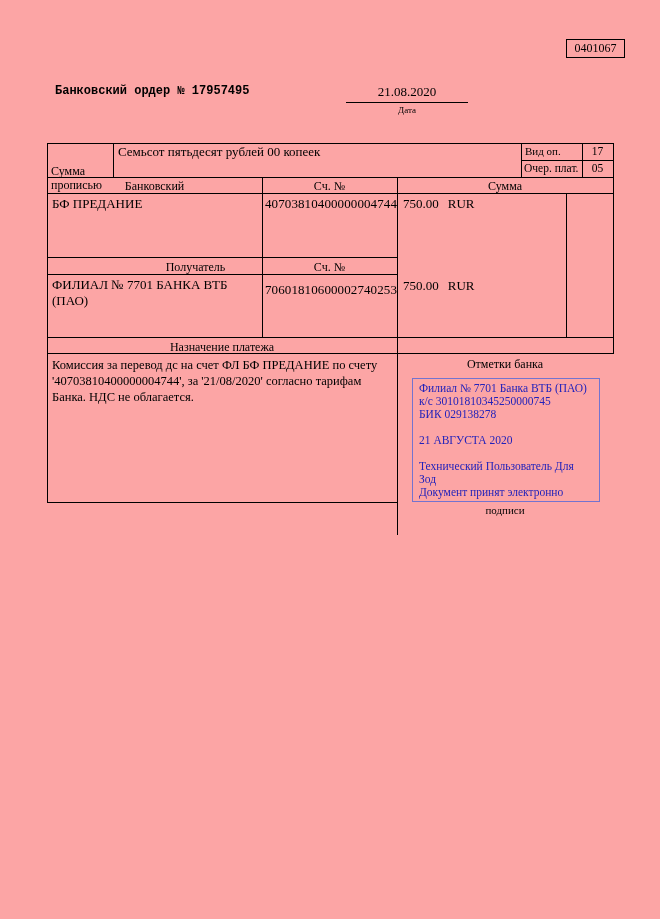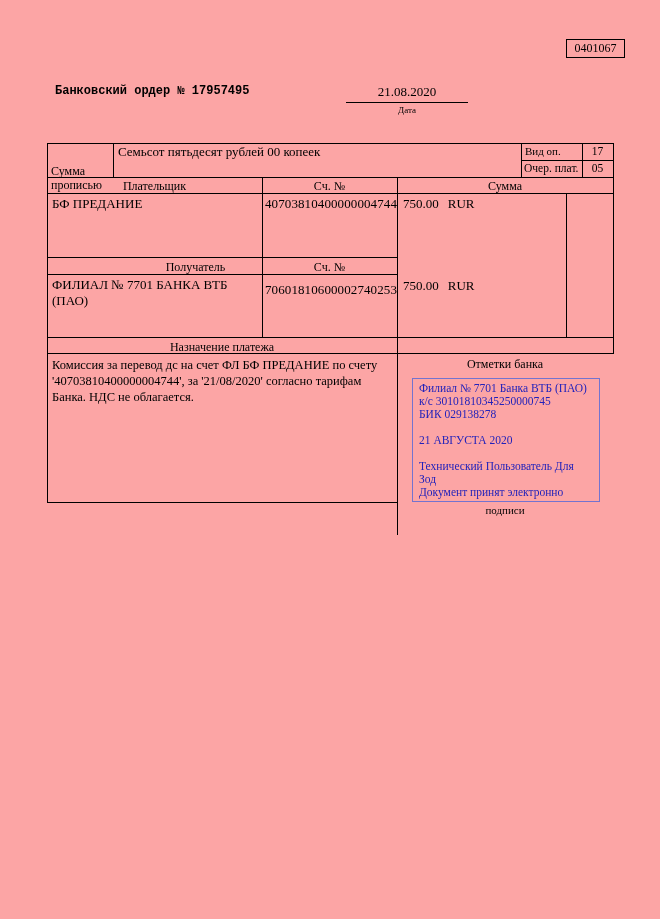--- a/index.html
+++ b/index.html
@@ -73,21 +73,21 @@
   <div class="ln" style="left:397px;top:177px;width:1px;height:358px;"></div>
   <div class="ln" style="left:566px;top:193px;width:1px;height:145px;"></div>
 
   <div class="abs" id="aw-label">Сумма прописью</div>
   <div class="abs serif13" id="aw-text">Семьсот пятьдесят рублей 00 копеек</div>
   <div class="abs" id="vidop-label">Вид оп.</div>
   <div class="abs" id="vidop-value">17</div>
   <div class="abs" id="ocher-label">Очер. плат.</div>
   <div class="abs" id="ocher-value">05</div>
 
-  <div class="abs hdr center" id="payer-col-hdr">Плательщик</div>
+  <div class="abs hdr center" id="payer-col-hdr">Банковский</div>
   <div class="abs hdr center" id="payer-acc-hdr">Сч. №</div>
   <div class="abs hdr center" id="sum-col-hdr">Сумма</div>
 
   <div class="abs serif13" id="payer-name">БФ ПРЕДАНИЕ</div>
   <div class="abs serif13" id="payer-acc">40703810400000004744</div>
   <div class="abs serif13" id="payer-amt"><span>750.00</span><span class="cur">RUR</span></div>
 
   <div class="abs hdr center" id="payee-col-hdr">Получатель</div>
   <div class="abs hdr center" id="payee-acc-hdr">Сч. №</div>
 

